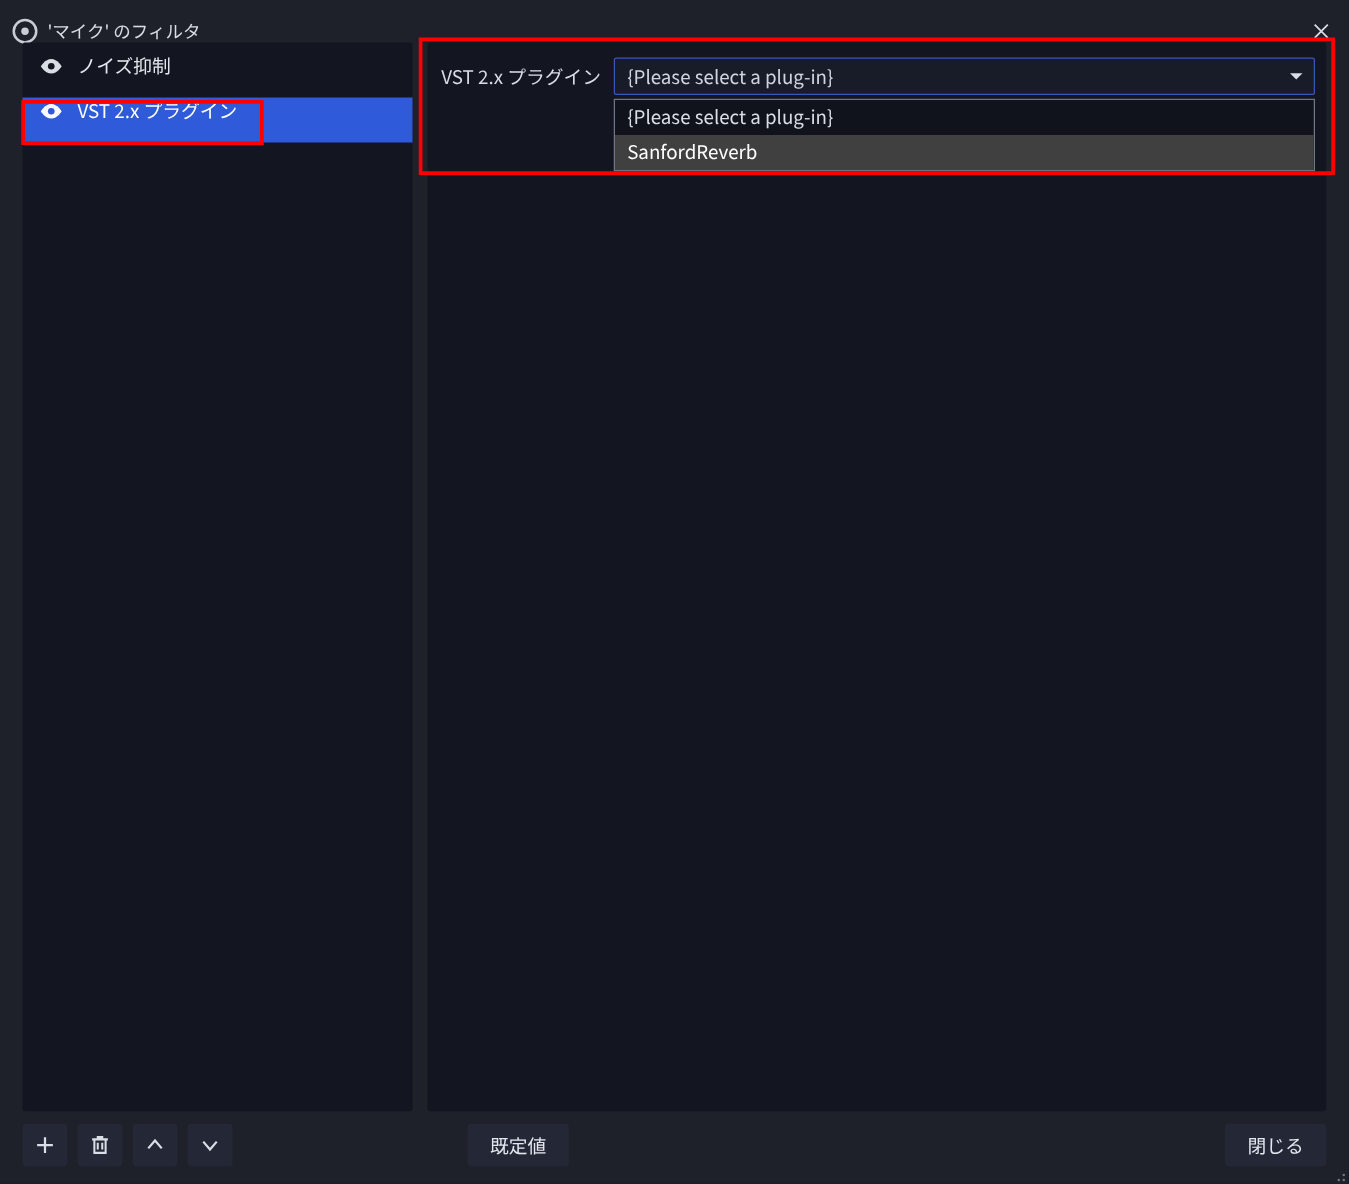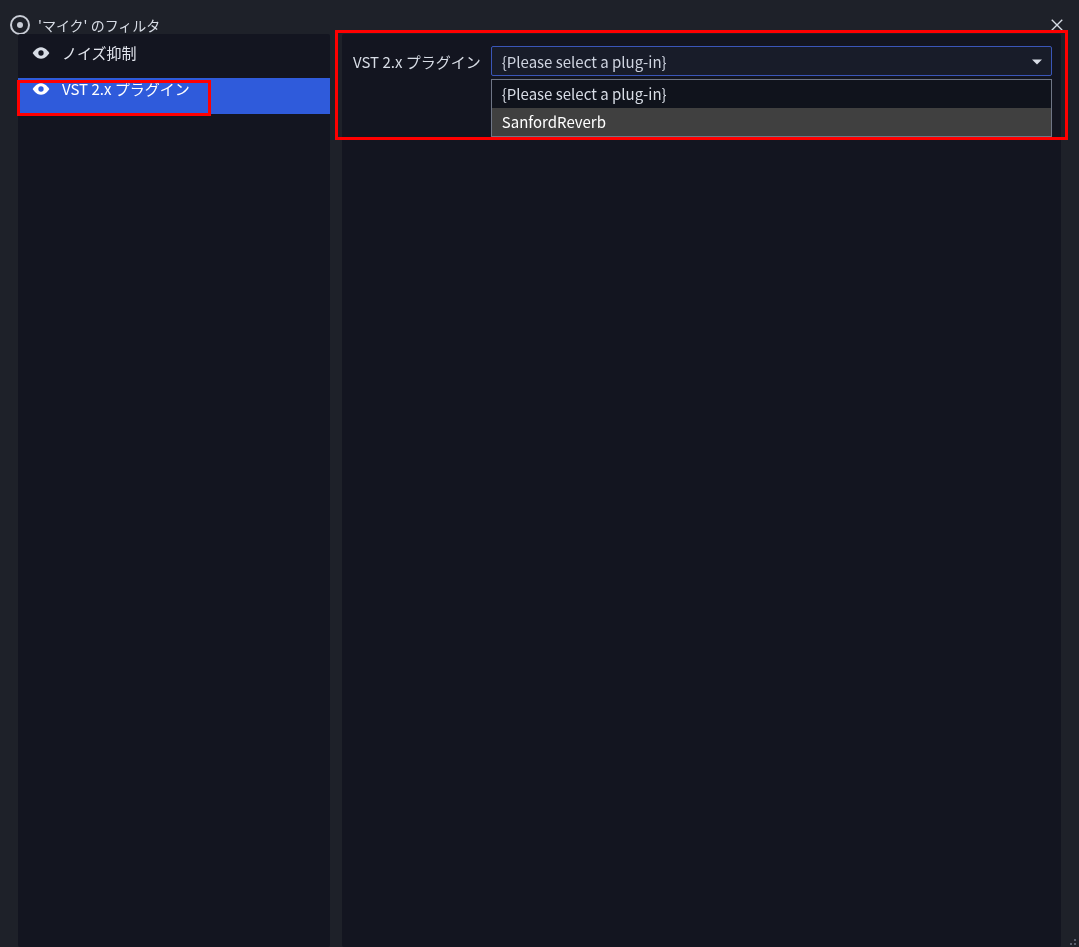--- a/index.html
+++ b/index.html
@@ -266,20 +266,54 @@
             </div>
           </div>
         </div>
       </div>
 
       <div class="highlight-box hl-right"></div>
     </div>
 
   </div>
 
+  <div class="footer">
+    <div class="sq-btn">
+      <svg viewBox="0 0 20 20">
+          <path d="M10 3 V17 M3 10 H17"></path>
+        </svg>
+    </div>
+    <div class="sq-btn btn-trash">
+      <svg viewBox="0 0 20 20">
+        <path d="M3 5 H17 M8 5 V3 H12 V5 M5 5 V17 H15 V5 M8 8 V14 M12 8 V14"></path>
+      </svg>
+    </div>
+    <div class="sq-btn">
+      <svg viewBox="0 0 20 20">
+          <path d="M4 13 L10 6 L16 13"></path>
+        </svg>
+    </div>
+    <div class="sq-btn">
+      <svg viewBox="0 0 20 20">
+          <path d="M4 7 L10 14 L16 7"></path>
+        </svg>
+    </div>
+
+    <div class="spacer1"></div>
+
+    <div class="txt-btn">
+      <span>既定値</span>
+    </div>
+
+    <div class="grow"></div>
+
+    <div class="txt-btn">
+      <span>閉じる</span>
+    </div>
+  </div>
 
   <span class="resize-grip">
     <svg viewBox="0 0 14 14">
       <circle cx="12" cy="4" r="1" fill="#6f7686"></circle>
       <circle cx="8" cy="8" r="1" fill="#6f7686"></circle>
       <circle cx="12" cy="8" r="1" fill="#6f7686"></circle>
       <circle cx="4" cy="12" r="1" fill="#6f7686"></circle>
       <circle cx="8" cy="12" r="1" fill="#6f7686"></circle>
       <circle cx="12" cy="12" r="1" fill="#6f7686"></circle>
     </svg>

